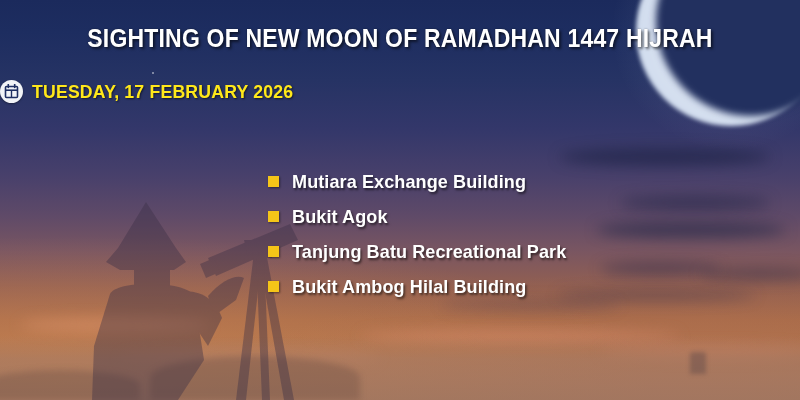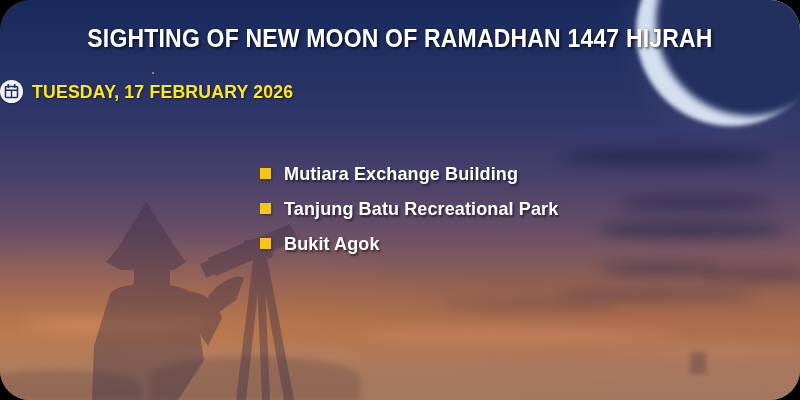--- a/index.html
+++ b/index.html
@@ -21,21 +21,20 @@
         #263364 20%,
         #33376a 32%,
         #48406b 44%,
         #5f4a68 54%,
         #7a5661 63%,
         #936050 72%,
         #a66a47 80%,
         #ab7048 88%,
         #a87453 95%,
         #a07457 100%);
-    border-radius: 30px;
   }
 
   
   .sky-haze {
     position: absolute;
     inset: 0;
     background:
       radial-gradient(120% 60% at 10% 95%, rgba(228,150,96,0.45) 0%, rgba(228,150,96,0.0) 60%),
       radial-gradient(90% 50% at 85% 100%, rgba(210,130,110,0.30) 0%, rgba(210,130,110,0) 65%);
     pointer-events: none;
@@ -178,21 +177,21 @@
     transform: scaleX(0.93);
     transform-origin: left center;
     text-shadow: 1px 1px 2px rgba(0,0,0,0.55);
     white-space: nowrap;
   }
 
   .venue-list {
     position: absolute;
     top: 152px;
     left: 256px;
-    margin: 4px;
+    margin: 12px;
     padding: 0;
     list-style: none;
   }
   .venue-item {
     display: flex;
     align-items: center;
     height: 35px;
     gap: 13px;
   }
   .bullet {
@@ -290,22 +289,26 @@
       <span class="date-text">TUESDAY, 17 FEBRUARY 2026</span>
     </div>
 
     <ul class="venue-list">
       <li class="venue-item">
         <span class="bullet"></span>
         <span class="venue-label">Mutiara Exchange Building</span>
       </li>
       <li class="venue-item">
         <span class="bullet"></span>
+        <span class="venue-label">Bukit Agok</span>
+      </li>
+      <li class="venue-item">
+        <span class="bullet"></span>
         <span class="venue-label">Tanjung Batu Recreational Park</span>
       </li>
       <li class="venue-item">
         <span class="bullet"></span>
-        <span class="venue-label">Bukit Agok</span>
+        <span class="venue-label">Bukit Ambog Hilal Building</span>
       </li>
     </ul>
 
   </div>
 </div>
 
 </body></html>

